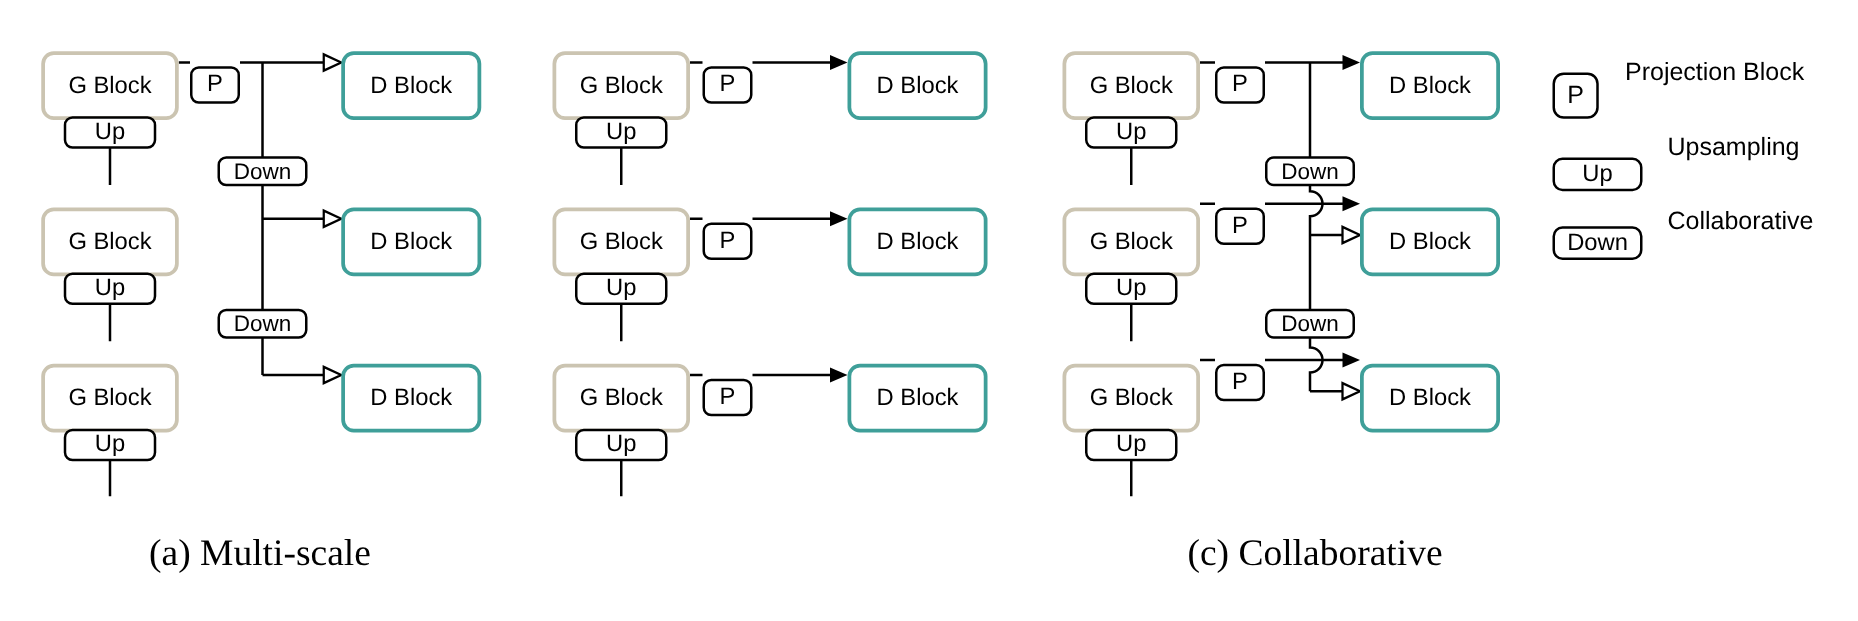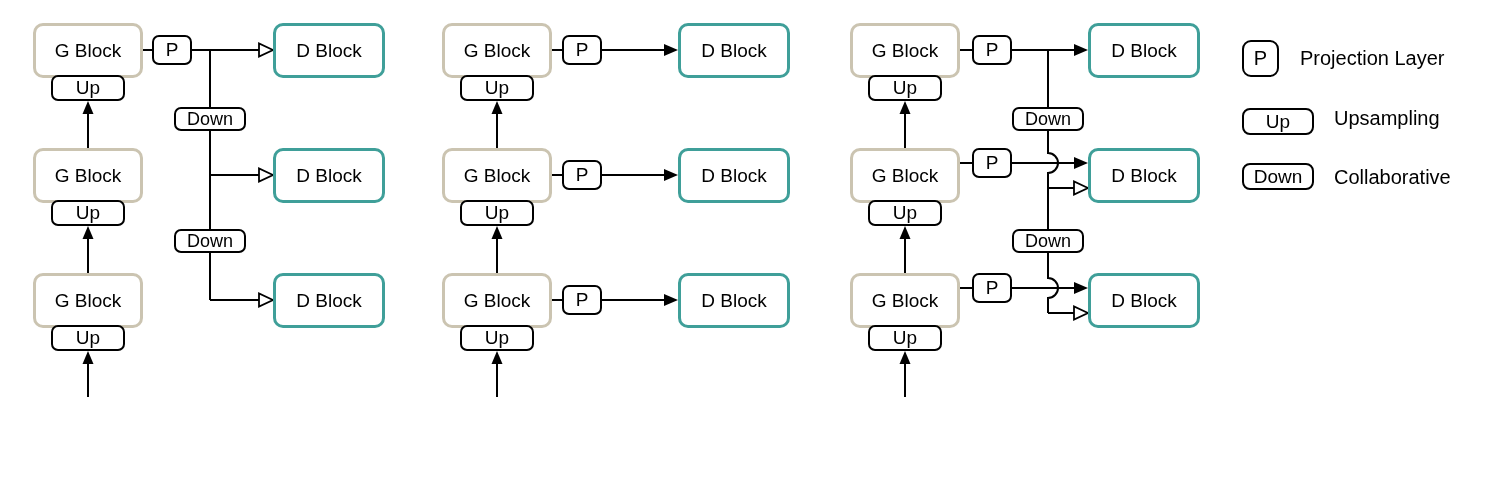--- a/index.html
+++ b/index.html
@@ -5,21 +5,21 @@
   html,body{margin:0;padding:0;background:#fff;}
   .canvas{position:relative;width:1486px;height:497px;background:#fff;overflow:hidden;
           font-family:"Liberation Sans",sans-serif;}
   svg.wires{position:absolute;left:0;top:0;z-index:1;}
   svg.wires line, svg.wires path{stroke:#000;stroke-width:2;fill:none;}
   svg.wires polygon.solid{fill:#000;stroke:none;}
   svg.wires polygon.open{fill:#fff;stroke:#000;stroke-width:1.8;}
 
   .box{position:absolute;box-sizing:border-box;background:#fff;color:#000;
        display:flex;align-items:center;justify-content:center;z-index:2;
-       font-family:"Liberation Sans",sans-serif;}
+       font-family:"Liberation Sans",sans-serif;margin-top:18px;}
   .g{width:110px;height:55px;border:3px solid #CBC4B1;border-radius:10px;font-size:19px;}
   .d{width:112px;height:55px;border:3px solid #3F9F99;border-radius:10px;font-size:19px;}
   .p{width:40px;height:30px;border:2px solid #000;border-radius:7px;font-size:19px;}
   .up{width:74px;height:26px;border:2px solid #000;border-radius:7px;font-size:19px;z-index:3;}
   .down{width:72px;height:24px;border:2px solid #000;border-radius:7px;font-size:18px;}
   .legend-p{width:37px;height:37px;border:2px solid #000;border-radius:9px;font-size:20px;}
   .legend-ud{width:72px;height:27px;border:2px solid #000;border-radius:8px;font-size:19px;}
   .legend-text{position:absolute;z-index:2;color:#000;font-size:20px;line-height:24px;
                font-family:"Liberation Sans",sans-serif;white-space:nowrap;}
   .caption{position:absolute;z-index:2;transform:translateX(-50%);color:#000;
@@ -126,20 +126,22 @@
   <div class="box p" style="left:972px;top:35px">P</div>
   <div class="box p" style="left:972px;top:148px">P</div>
   <div class="box p" style="left:972px;top:273px">P</div>
   <div class="box down" style="left:1012px;top:107px">Down</div>
   <div class="box down" style="left:1012px;top:229px">Down</div>
   <div class="box d" style="left:1088px;top:23px">D Block</div>
   <div class="box d" style="left:1088px;top:148px">D Block</div>
   <div class="box d" style="left:1088px;top:273px">D Block</div>
 
   <div class="box legend-p" style="left:1242px;top:40px">P</div>
-  <div class="legend-text" style="left:1300px;top:46px">Projection Layer</div>
+  <div class="legend-text" style="left:1300px;top:46px">Projection Block</div>
   <div class="box legend-ud" style="left:1242px;top:108px">Up</div>
   <div class="legend-text" style="left:1334px;top:106px">Upsampling</div>
   <div class="box legend-ud" style="left:1242px;top:163px">Down</div>
   <div class="legend-text" style="left:1334px;top:165px">Collaborative</div>
 
+  <div class="caption" style="left:208px;top:427px">(a) Multi-scale</div>
+  <div class="caption" style="left:1052px;top:427px">(c) Collaborative</div>
 
 </div>
 
 </body></html>

